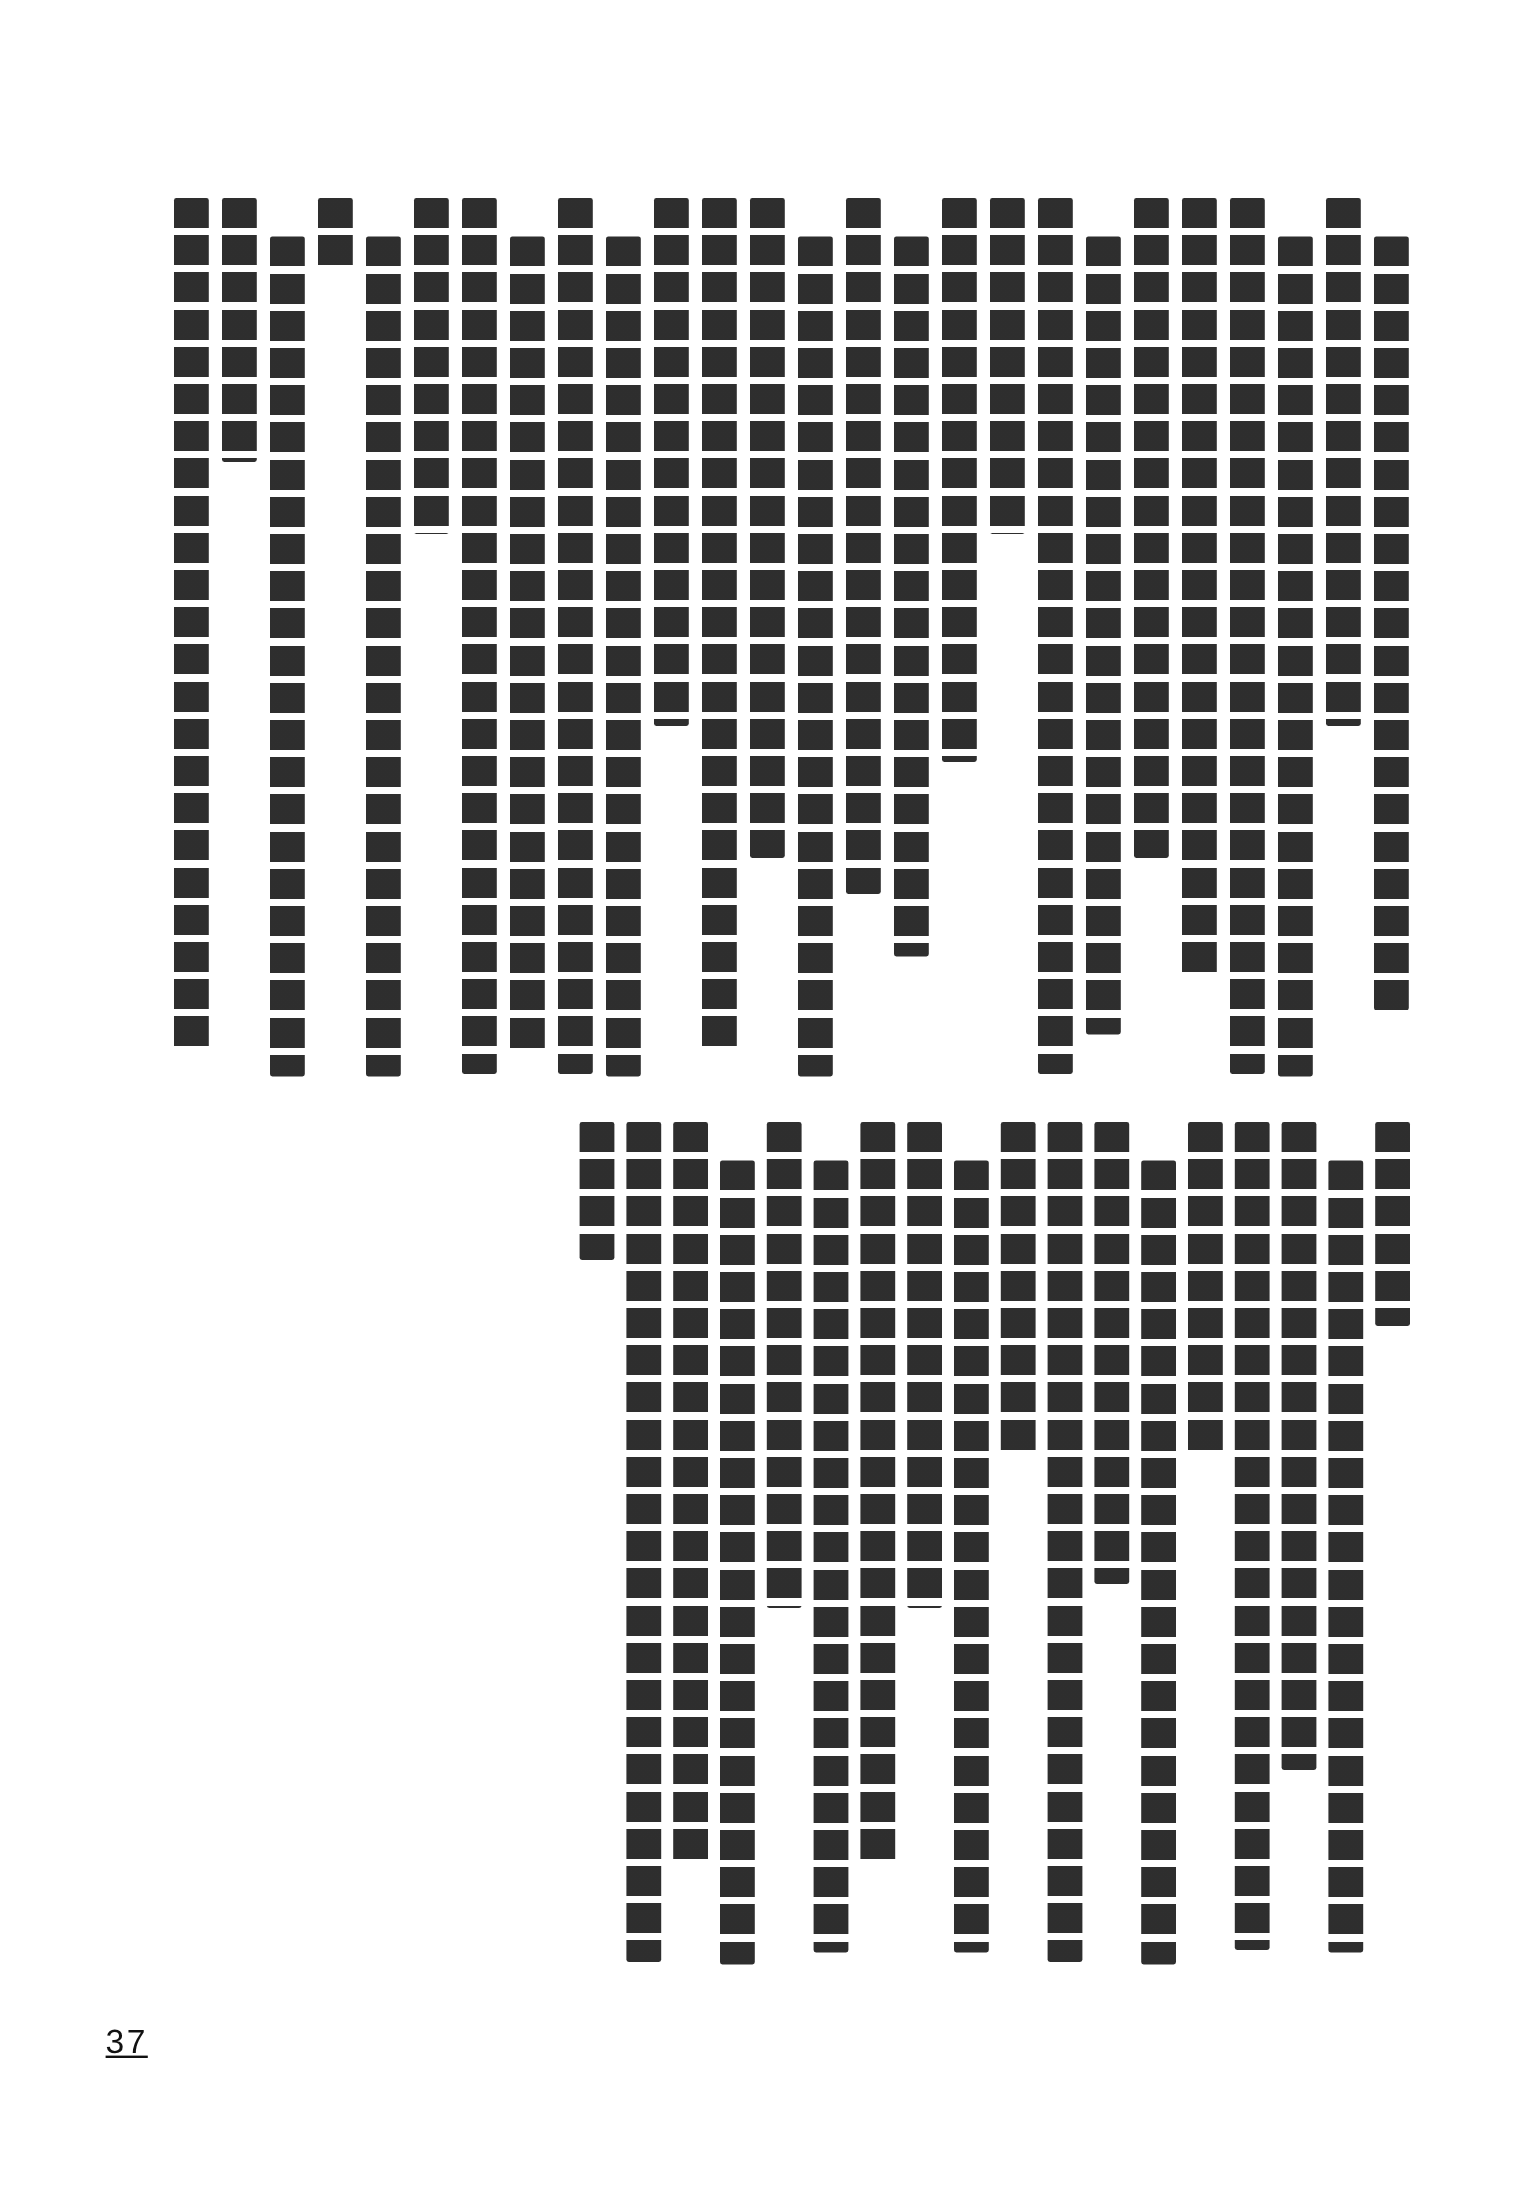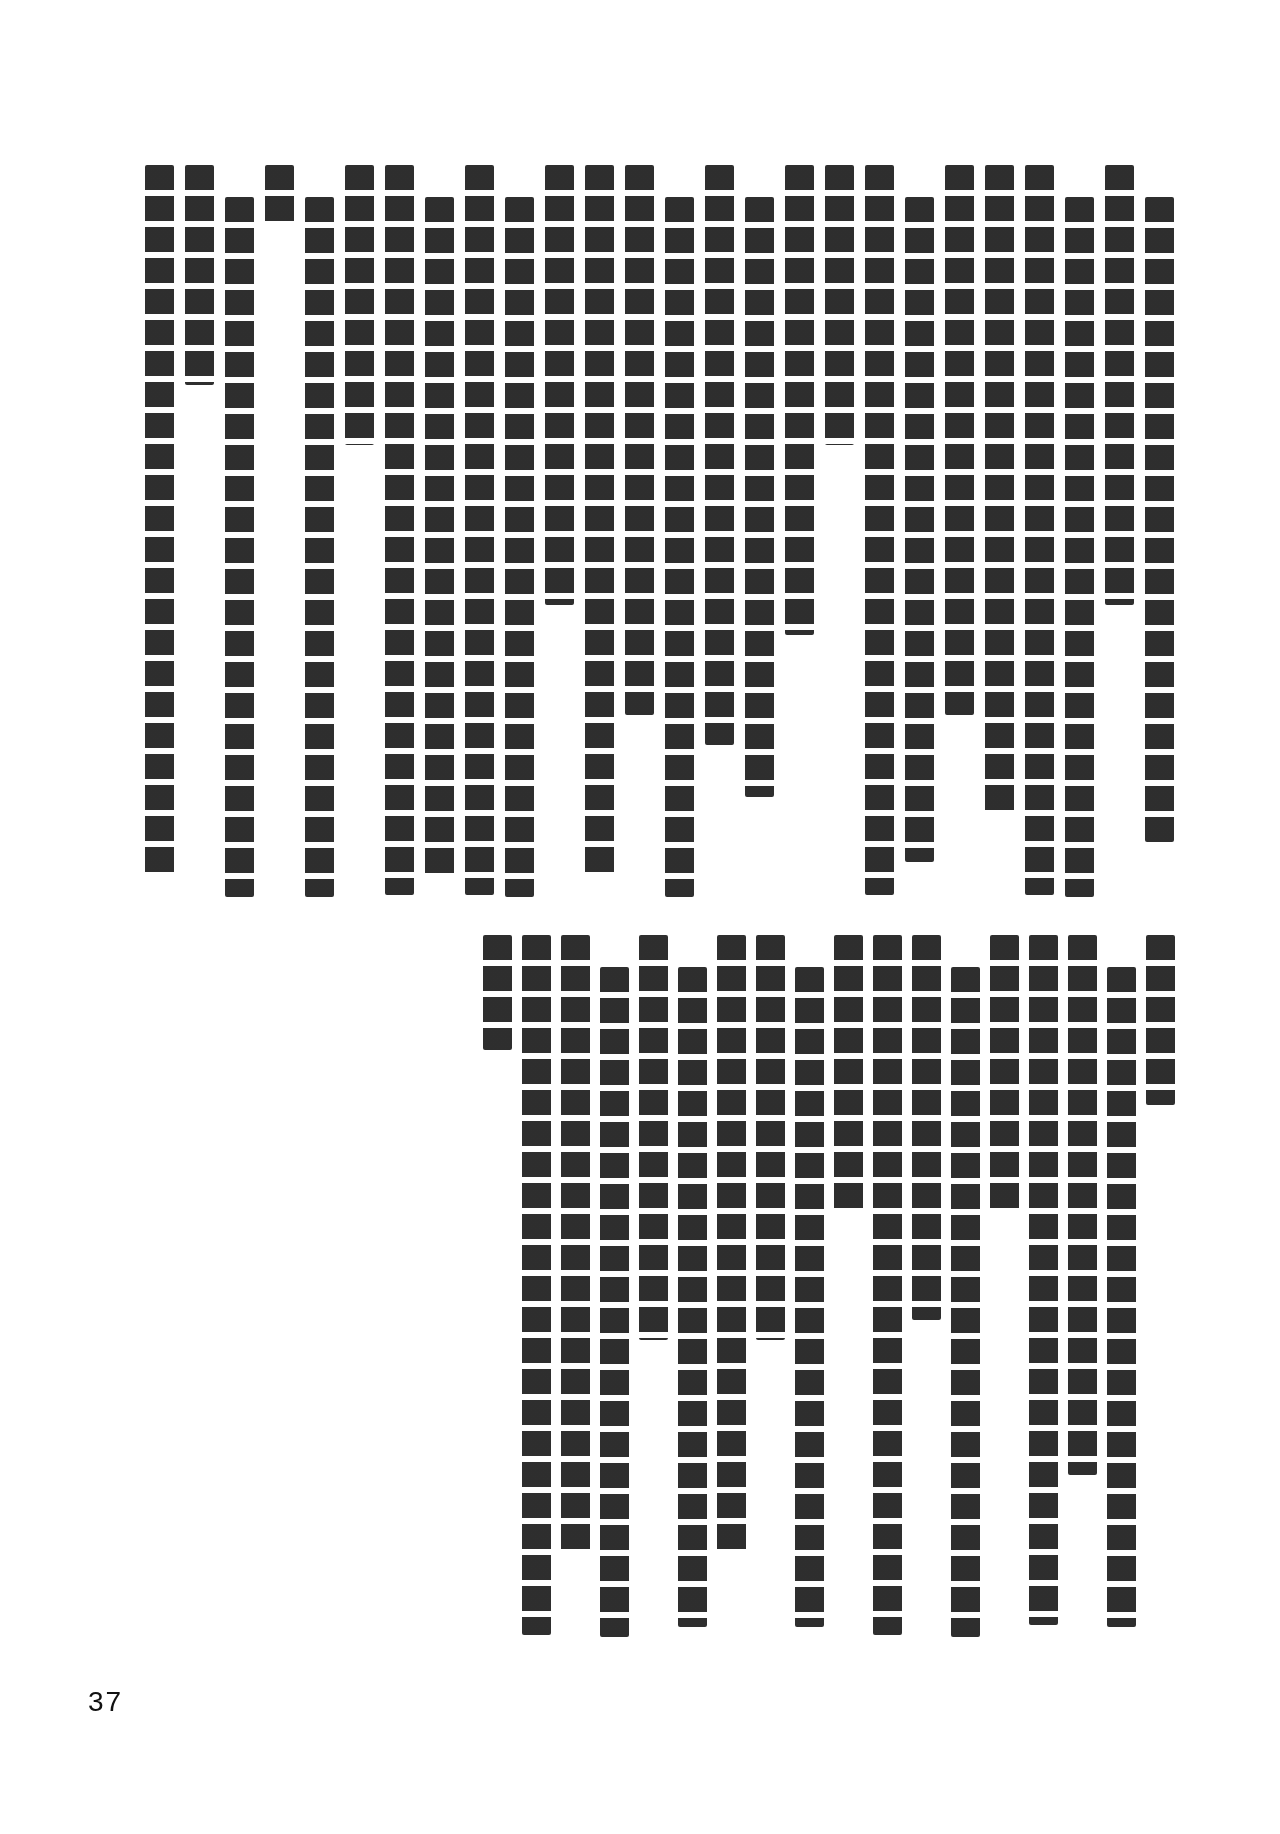--- a/index.html
+++ b/index.html
@@ -34,20 +34,21 @@
     opacity: 0.92;
   }
   .page-number {
     position: absolute;
     left: 88px;
     top: 1686px;
     font-size: 28px;
     letter-spacing: 2px;
     color: #111111;
     font-family: "Liberation Sans", sans-serif;
+    text-decoration: underline;
   }
 </style>
 </head>
 <body>
 
 <div class="page">
 
   <div id="upper-block" class="text-block"></div>
 
   <div id="lower-block" class="text-block"></div>

